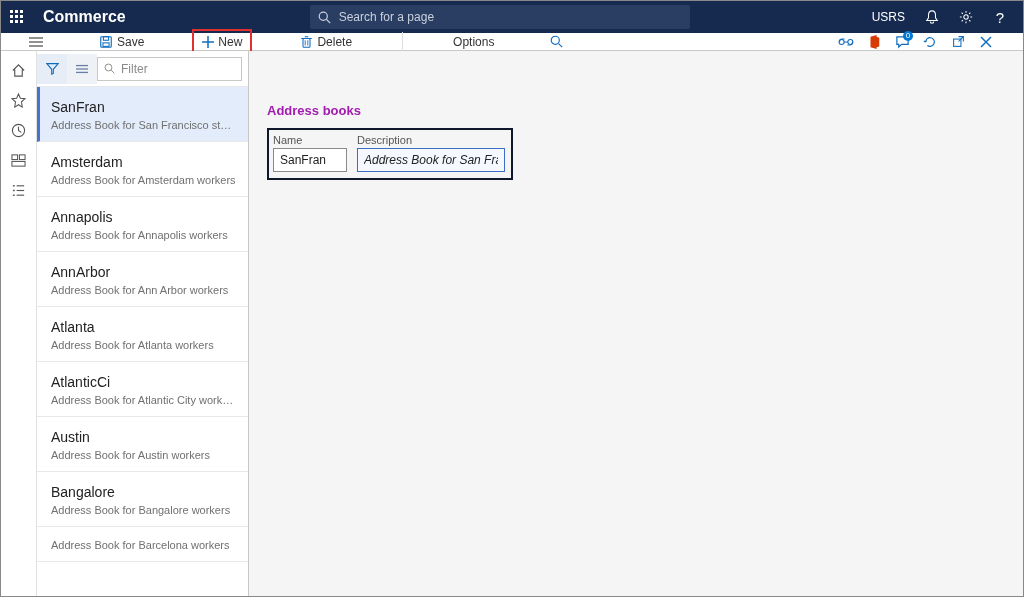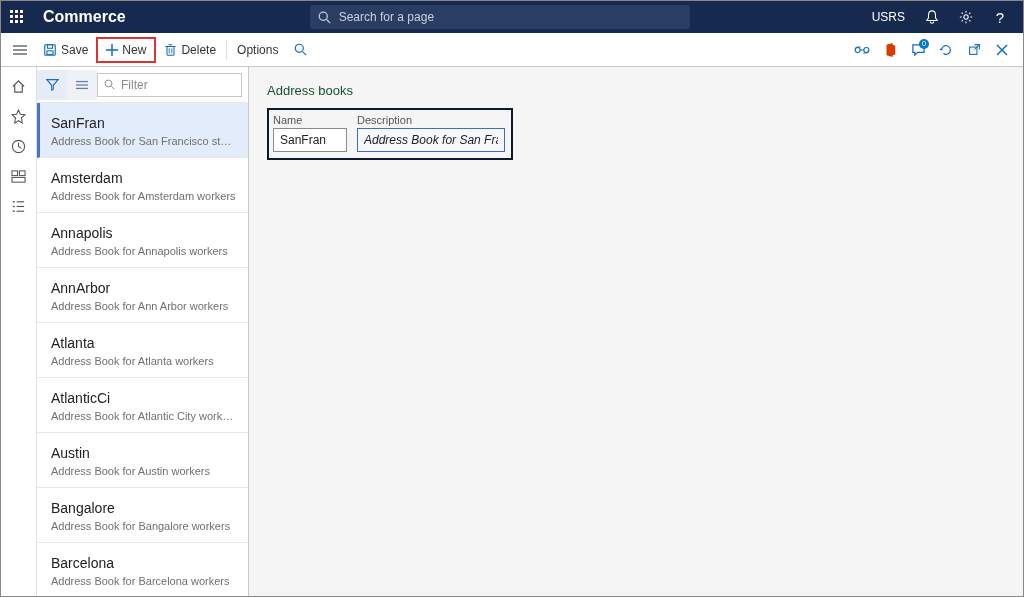--- a/index.html
+++ b/index.html
@@ -10,21 +10,21 @@
   .topbar { background: #162a4f; color: #fff; height: 32px; display: flex; align-items: center; }
   .topbar .waffle { width: 32px; display:flex; align-items:center; justify-content:center; cursor:pointer; }
   .topbar .brand { font-weight:600; padding:0 10px; font-size:16px; }
   .topbar .spacer { flex:1; display:flex; justify-content:center; }
   .searchbox { background:#2a3e63; height:24px; width:380px; border-radius:2px; display:flex; align-items:center; padding:12px 8px; color:#c9d0dd; gap:8px; }
   .topright { display:flex; align-items:center; gap:4px; padding-right:8px; }
   .tb-btn { width:30px; height:32px; display:flex; align-items:center; justify-content:center; cursor:pointer; font-size:13px; }
   .tb-user { padding:0 8px; font-size:12px; }
 
   
-  .cmdbar { height:34px; background:#fff; border-bottom:1px solid #c8c8c8; display:flex; align-items:center; padding:0 4px; font-size:12px; color:#333; }
+  .cmdbar { height:18px; background:#fff; border-bottom:1px solid #c8c8c8; display:flex; align-items:center; padding:0 20px; font-size:12px; color:#333;gap:40px; }
   .cmdbar .nav-collapse { width:30px; display:flex; align-items:center; justify-content:center; cursor:pointer; color:#555;}
   .cmd-btn { height:26px; display:flex; align-items:center; gap:4px; padding:0 8px; cursor:pointer; }
   .cmd-btn svg, .cmd-btn .ico { color:#0f6cbd; }
   .cmd-sep { width:1px; height:20px; background:#ddd; margin:0 2px;}
   .highlight-red { border:2px solid #e03030; }
   .cmd-right { margin-left:auto; display:flex; align-items:center; gap:2px; padding-right:4px;}
   .cmd-right .ic { width:26px; height:26px; display:flex; align-items:center; justify-content:center; cursor:pointer; color:#0f6cbd; position:relative;}
   .badge { position:absolute; top:2px; right:2px; background:#0078d4; color:#fff; border-radius:8px; font-size:8px; width:10px; height:10px; display:flex; align-items:center; justify-content:center;}
 
   
@@ -41,21 +41,21 @@
   .filter-input { width:100%; height:24px; border:1px solid #c8c8c8; padding:0 6px; display:flex; align-items:center; color:#8a8a8a; gap:6px; font-size:12px;}
   .listscroll { flex:1; overflow-y:auto; }
   .listscroll::-webkit-scrollbar{width:8px;} .listscroll::-webkit-scrollbar-thumb{background:#bbb;border-radius:4px;}
   .item { padding:12px 12px 10px 14px; border-bottom:1px solid #e8e8e8; cursor:pointer; }
   .item .nm { font-size:14px; color:#222; margin-bottom:4px;}
   .item .ds { font-size:11px; color:#707070; white-space:nowrap; overflow:hidden; text-overflow:ellipsis;}
   .item.sel { background:#e3ecfb; border-left:3px solid #4a72c9; padding-left:11px; }
 
   
   .detail { flex:1; background:#f5f5f5; padding:16px 18px; overflow:auto; }
-  .detail h2 { font-size:13px; font-weight:400; color:#14532d; margin-bottom:10px; }
+  .detail h2 { font-size:13px; font-weight:700; color:#a21caf; margin-bottom:10px;margin-top:36px; }
   .fieldrow { display:flex; gap:10px; }
   .fieldcol { display:flex; flex-direction:column; }
   .fieldlabel { font-size:11px; color:#555; margin-bottom:2px;}
   .fieldinput { height:24px; border:1px solid #8a8a8a; background:#fff; padding:0 6px; font-size:12px; color:#222; }
   .fieldcol.name .fieldinput{ width:74px; }
   .fieldcol.desc .fieldinput{ width:148px; font-style:italic; border:1px solid #3b6fc4; background:#f5f8ff;}
   .redbox { border:2px solid #0f172a; padding:4px 6px 6px 4px; display:inline-flex; }
 
   svg{display:block;}
 </style>
@@ -277,21 +277,20 @@
         </div>
         <div class="item">
           <div class="nm">Austin</div>
           <div class="ds">Address Book for Austin workers</div>
         </div>
         <div class="item">
           <div class="nm">Bangalore</div>
           <div class="ds">Address Book for Bangalore workers</div>
         </div>
         <div class="item">
-          <div class="nm">Barcelona</div>
           <div class="ds">Address Book for Barcelona workers</div>
         </div>
       </div>
   </div>
 
   <div class="detail">
     <h2>Address books</h2>
     <div class="redbox">
       <div class="fieldrow">
         <div class="fieldcol name">

